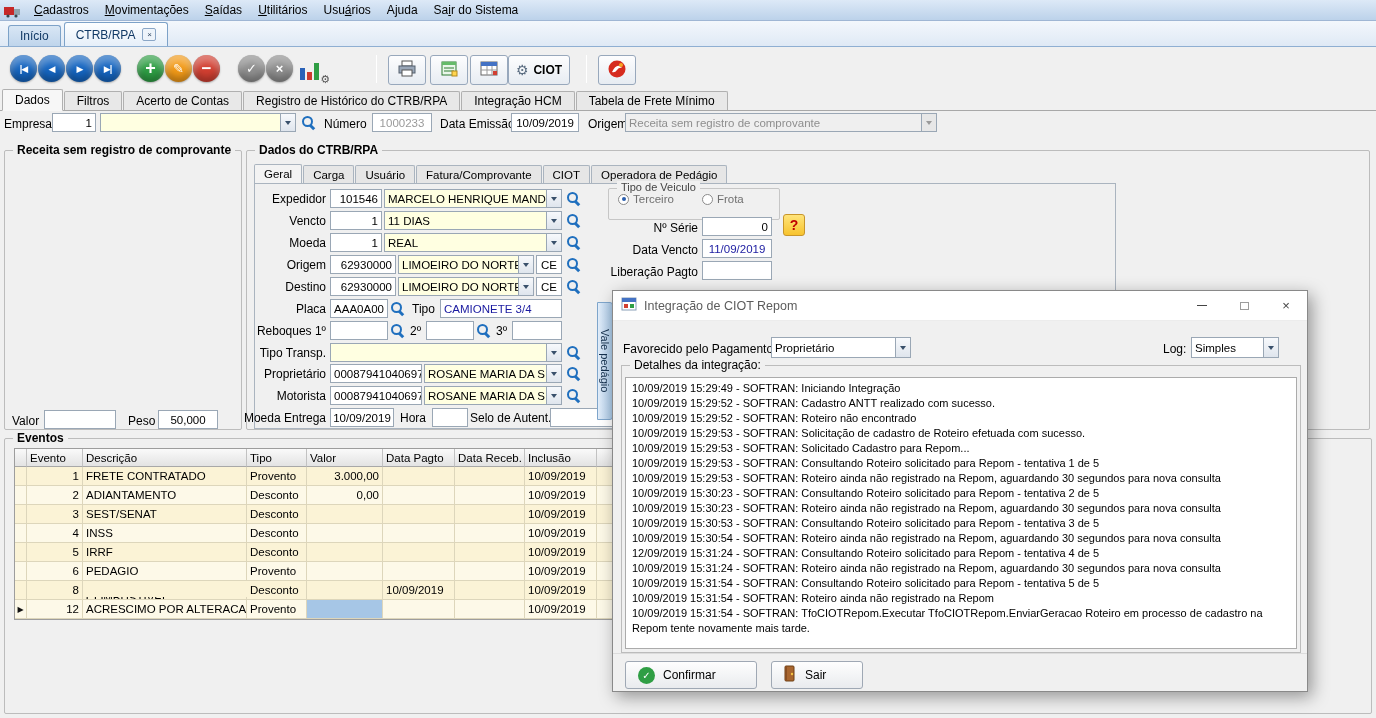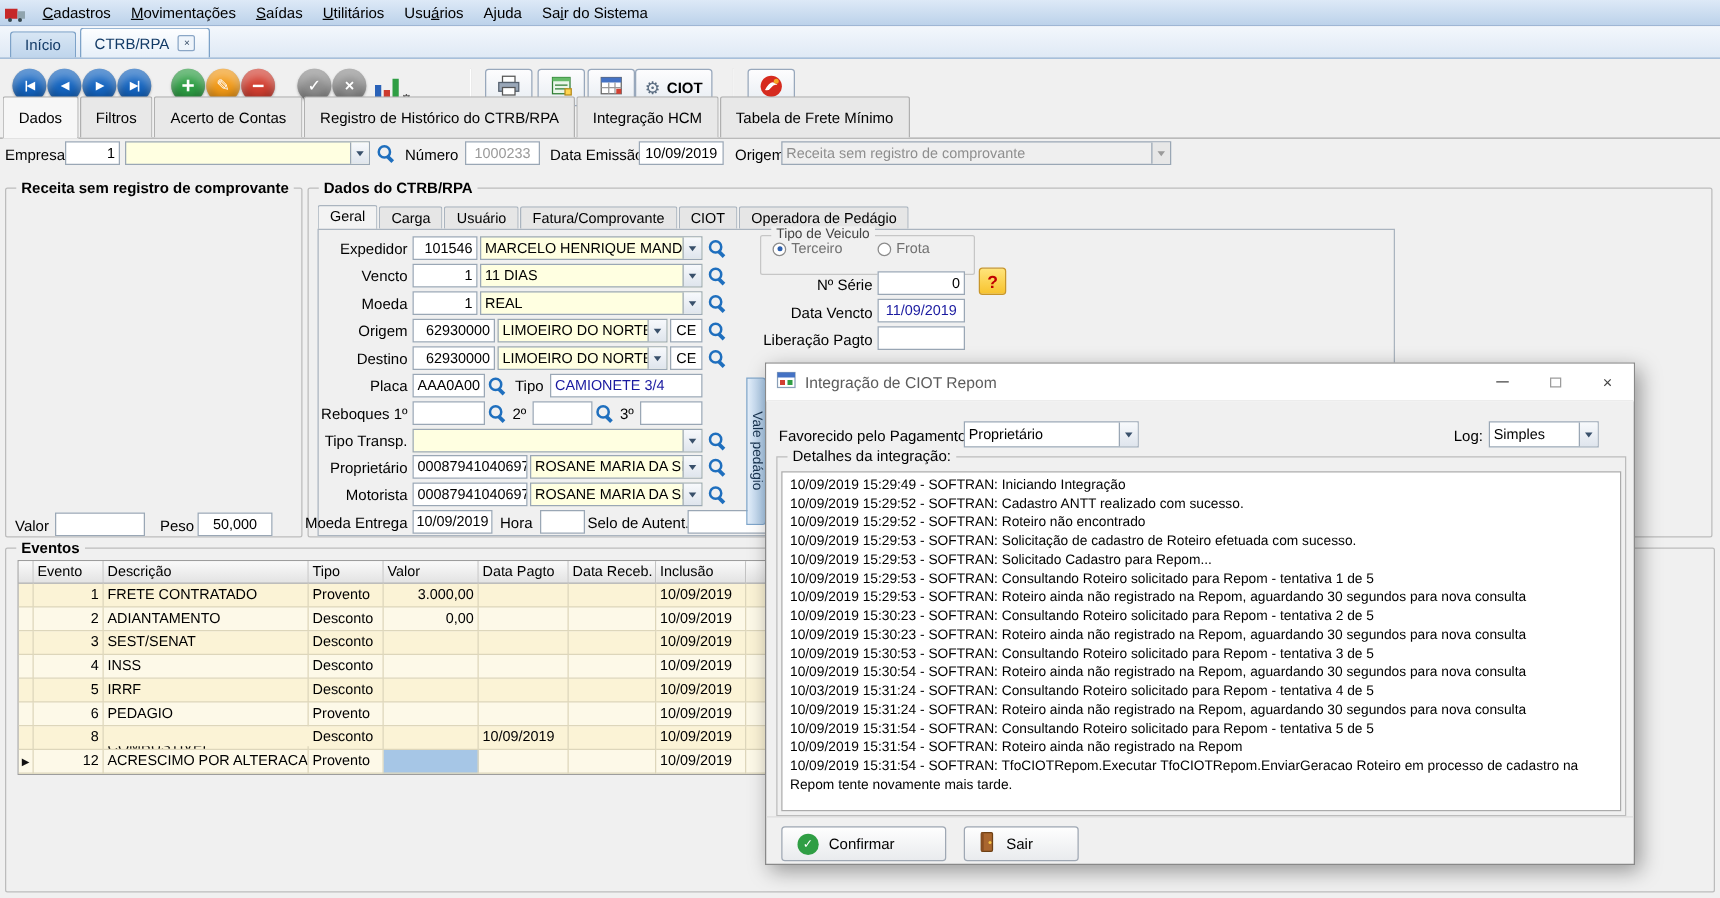--- a/index.html
+++ b/index.html
@@ -45,21 +45,21 @@
   .chart-gear { position:absolute; right:-4px; bottom:-3px; font-size:11px; color:#555; }
   .tsep { position:absolute; top:7px; width:1px; height:28px; background:#c4c4c4; border-right:1px solid #fff; }
   .flatbtn { position:absolute; top:7px; height:30px; border:1px solid #98a8bc;
     background:linear-gradient(#fdfdfe,#e7ecf2); border-radius:3px;
     display:flex; align-items:center; justify-content:center; gap:5px; }
   .ciot-gear { font-size:14px; color:#5a6c80; }
   .ciot-text { font-weight:bold; }
   
   #pagetabs { position:absolute; top:89px; left:0; width:100%; height:22px;
     border-bottom:1px solid #a8a8a8; display:flex; align-items:flex-end; padding-left:2px; background:#f0f0f0; }
-  .ptab { height:19px; padding:16px 12px; display:flex; align-items:center;
+  .ptab { height:19px; padding:4px 12px; display:flex; align-items:center;
     border:1px solid #b0b0b0; border-bottom:none; background:#e8e8e8; margin-right:1px; border-radius:2px 2px 0 0; }
   .ptab.active { height:22px; background:#f7f7f7; margin-bottom:-1px; border-bottom:1px solid #f7f7f7; }
   
   .lab { position:absolute; white-space:nowrap; }
   .lab.r { text-align:right; }
   .fld { position:absolute; height:19px; border:1px solid #9aa7b5; background:#fff;
     font-size:11.5px; display:flex; align-items:center; padding:0 3px; white-space:nowrap; overflow:hidden; }
   .fld.ra  { justify-content:flex-end; }
   .fld.ctr { justify-content:center; }
   .fld.gray { color:#9a9a9a; }
@@ -574,21 +574,21 @@
         <div class="log-line">10/09/2019 15:29:52 - SOFTRAN: Cadastro ANTT realizado com sucesso.</div>
         <div class="log-line">10/09/2019 15:29:52 - SOFTRAN: Roteiro não encontrado</div>
         <div class="log-line">10/09/2019 15:29:53 - SOFTRAN: Solicitação de cadastro de Roteiro efetuada com sucesso.</div>
         <div class="log-line">10/09/2019 15:29:53 - SOFTRAN: Solicitado Cadastro para Repom...</div>
         <div class="log-line">10/09/2019 15:29:53 - SOFTRAN: Consultando Roteiro solicitado para Repom - tentativa 1 de 5</div>
         <div class="log-line">10/09/2019 15:29:53 - SOFTRAN: Roteiro ainda não registrado na Repom, aguardando 30 segundos para nova consulta</div>
         <div class="log-line">10/09/2019 15:30:23 - SOFTRAN: Consultando Roteiro solicitado para Repom - tentativa 2 de 5</div>
         <div class="log-line">10/09/2019 15:30:23 - SOFTRAN: Roteiro ainda não registrado na Repom, aguardando 30 segundos para nova consulta</div>
         <div class="log-line">10/09/2019 15:30:53 - SOFTRAN: Consultando Roteiro solicitado para Repom - tentativa 3 de 5</div>
         <div class="log-line">10/09/2019 15:30:54 - SOFTRAN: Roteiro ainda não registrado na Repom, aguardando 30 segundos para nova consulta</div>
-        <div class="log-line">10/03/2019 15:31:24 - SOFTRAN: Consultando Roteiro solicitado para Repom - tentativa 4 de 5</div>
+        <div class="log-line">12/09/2019 15:31:24 - SOFTRAN: Consultando Roteiro solicitado para Repom - tentativa 4 de 5</div>
         <div class="log-line">10/09/2019 15:31:24 - SOFTRAN: Roteiro ainda não registrado na Repom, aguardando 30 segundos para nova consulta</div>
         <div class="log-line">10/09/2019 15:31:54 - SOFTRAN: Consultando Roteiro solicitado para Repom - tentativa 5 de 5</div>
         <div class="log-line">10/09/2019 15:31:54 - SOFTRAN: Roteiro ainda não registrado na Repom</div>
         <div class="log-line">10/09/2019 15:31:54 - SOFTRAN: TfoCIOTRepom.Executar TfoCIOTRepom.EnviarGeracao Roteiro em processo de cadastro na Repom tente novamente mais tarde.</div>
       </div>
 
     <div class="dlg-sep"></div>
     <div class="dlgbtn" id="btn-confirm">
       <span class="ok-ico">
           <span>✓</span>

